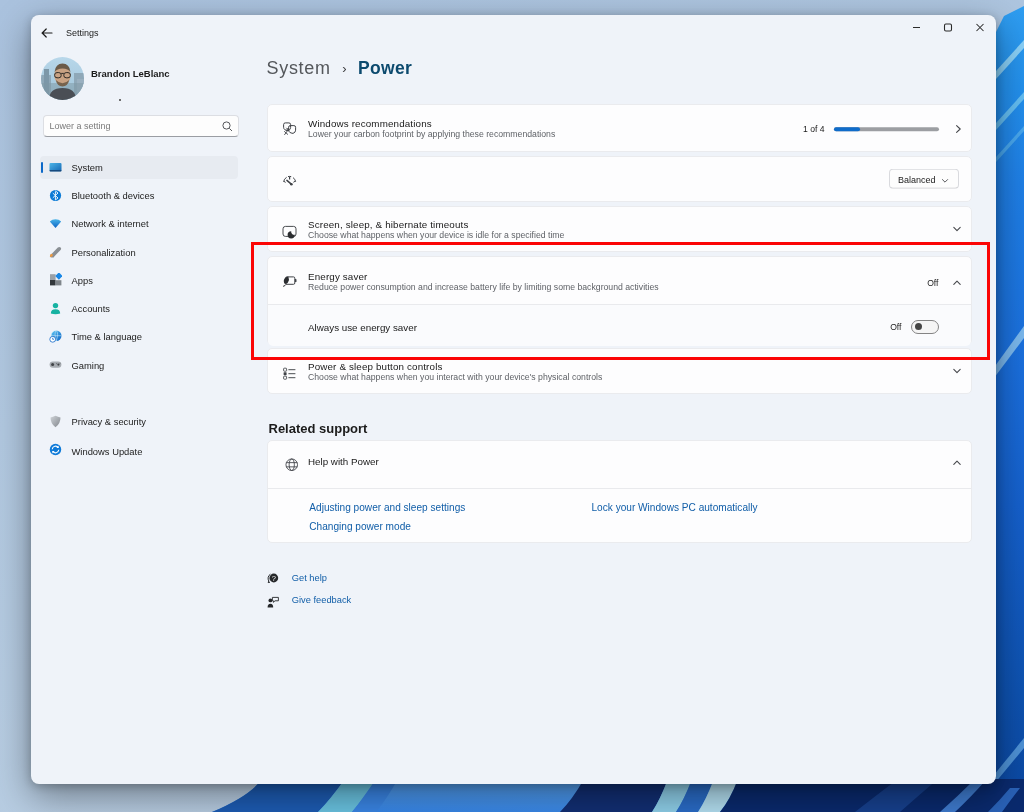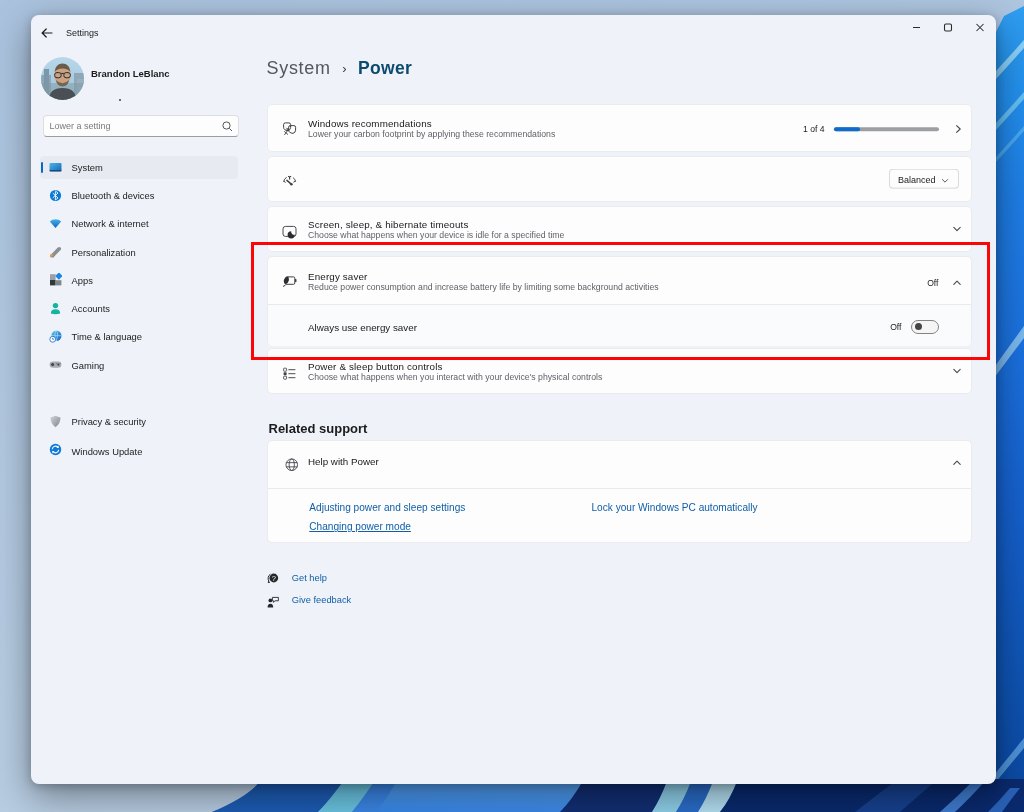--- a/index.html
+++ b/index.html
@@ -342,21 +342,21 @@
       <ellipse cx="7" cy="7" rx="2.7" ry="6" fill="none" stroke="#3f4247" stroke-width="0.9"></ellipse>
       <path d="M1.3 4.8 h11.4 M1.3 9.2 h11.4" stroke="#3f4247" stroke-width="0.9" fill="none"></path>
     </svg>
     <div class="abs" style="left:40.5px; top:19.8px; transform:translateY(-50%); font-size:9.8px; color:#191919;">Help with Power</div>
     <svg class="abs chev" style="right:9px; top:17px;" viewBox="0 0 10 10">
         <path d="M1.8 6.4 L5 3.2 L8.2 6.4" stroke="#46484c" stroke-width="1.1" fill="none" stroke-linecap="round" stroke-linejoin="round"></path>
       </svg>
     <div class="abs" style="left:0; top:46.6px; width:100%; height:1px; background:#e9eaed;"></div>
     <div class="abs link" style="left:41.8px; top:60.6px; font-size:10.1px;">Adjusting power and sleep settings</div>
     <div class="abs link" style="left:324px; top:60.6px; font-size:10.1px;">Lock your Windows PC automatically</div>
-    <div class="abs link" style="left:41.8px; top:80.3px; font-size:10.1px;text-decoration:underline;">Changing power mode</div>
+    <div class="abs link" style="left:41.8px; top:80.3px; font-size:10.1px;">Changing power mode</div>
   </div>
 
   <svg class="abs" style="left:236px; top:556.5px; width:12px; height:12px;" viewBox="0 0 12 12">
     <circle cx="6.8" cy="6" r="4.4" fill="#26282b"></circle>
     <text x="6.8" y="8.6" font-size="7.5" fill="#fff" text-anchor="middle" font-family="Liberation Sans">?</text>
     <path d="M3.4 2.2 a5 5 0 0 0 -1.6 6.8 l-0.6 1.6 l1.8 -0.4" fill="none" stroke="#26282b" stroke-width="1"></path>
   </svg>
   <div class="abs link" style="left:260.8px; top:557.6px; font-size:9.3px;">Get help</div>
   <svg class="abs" style="left:236px; top:581px; width:12px; height:12px;" viewBox="0 0 12 12">
     <circle cx="3.4" cy="4.4" r="1.9" fill="#26282b"></circle>

